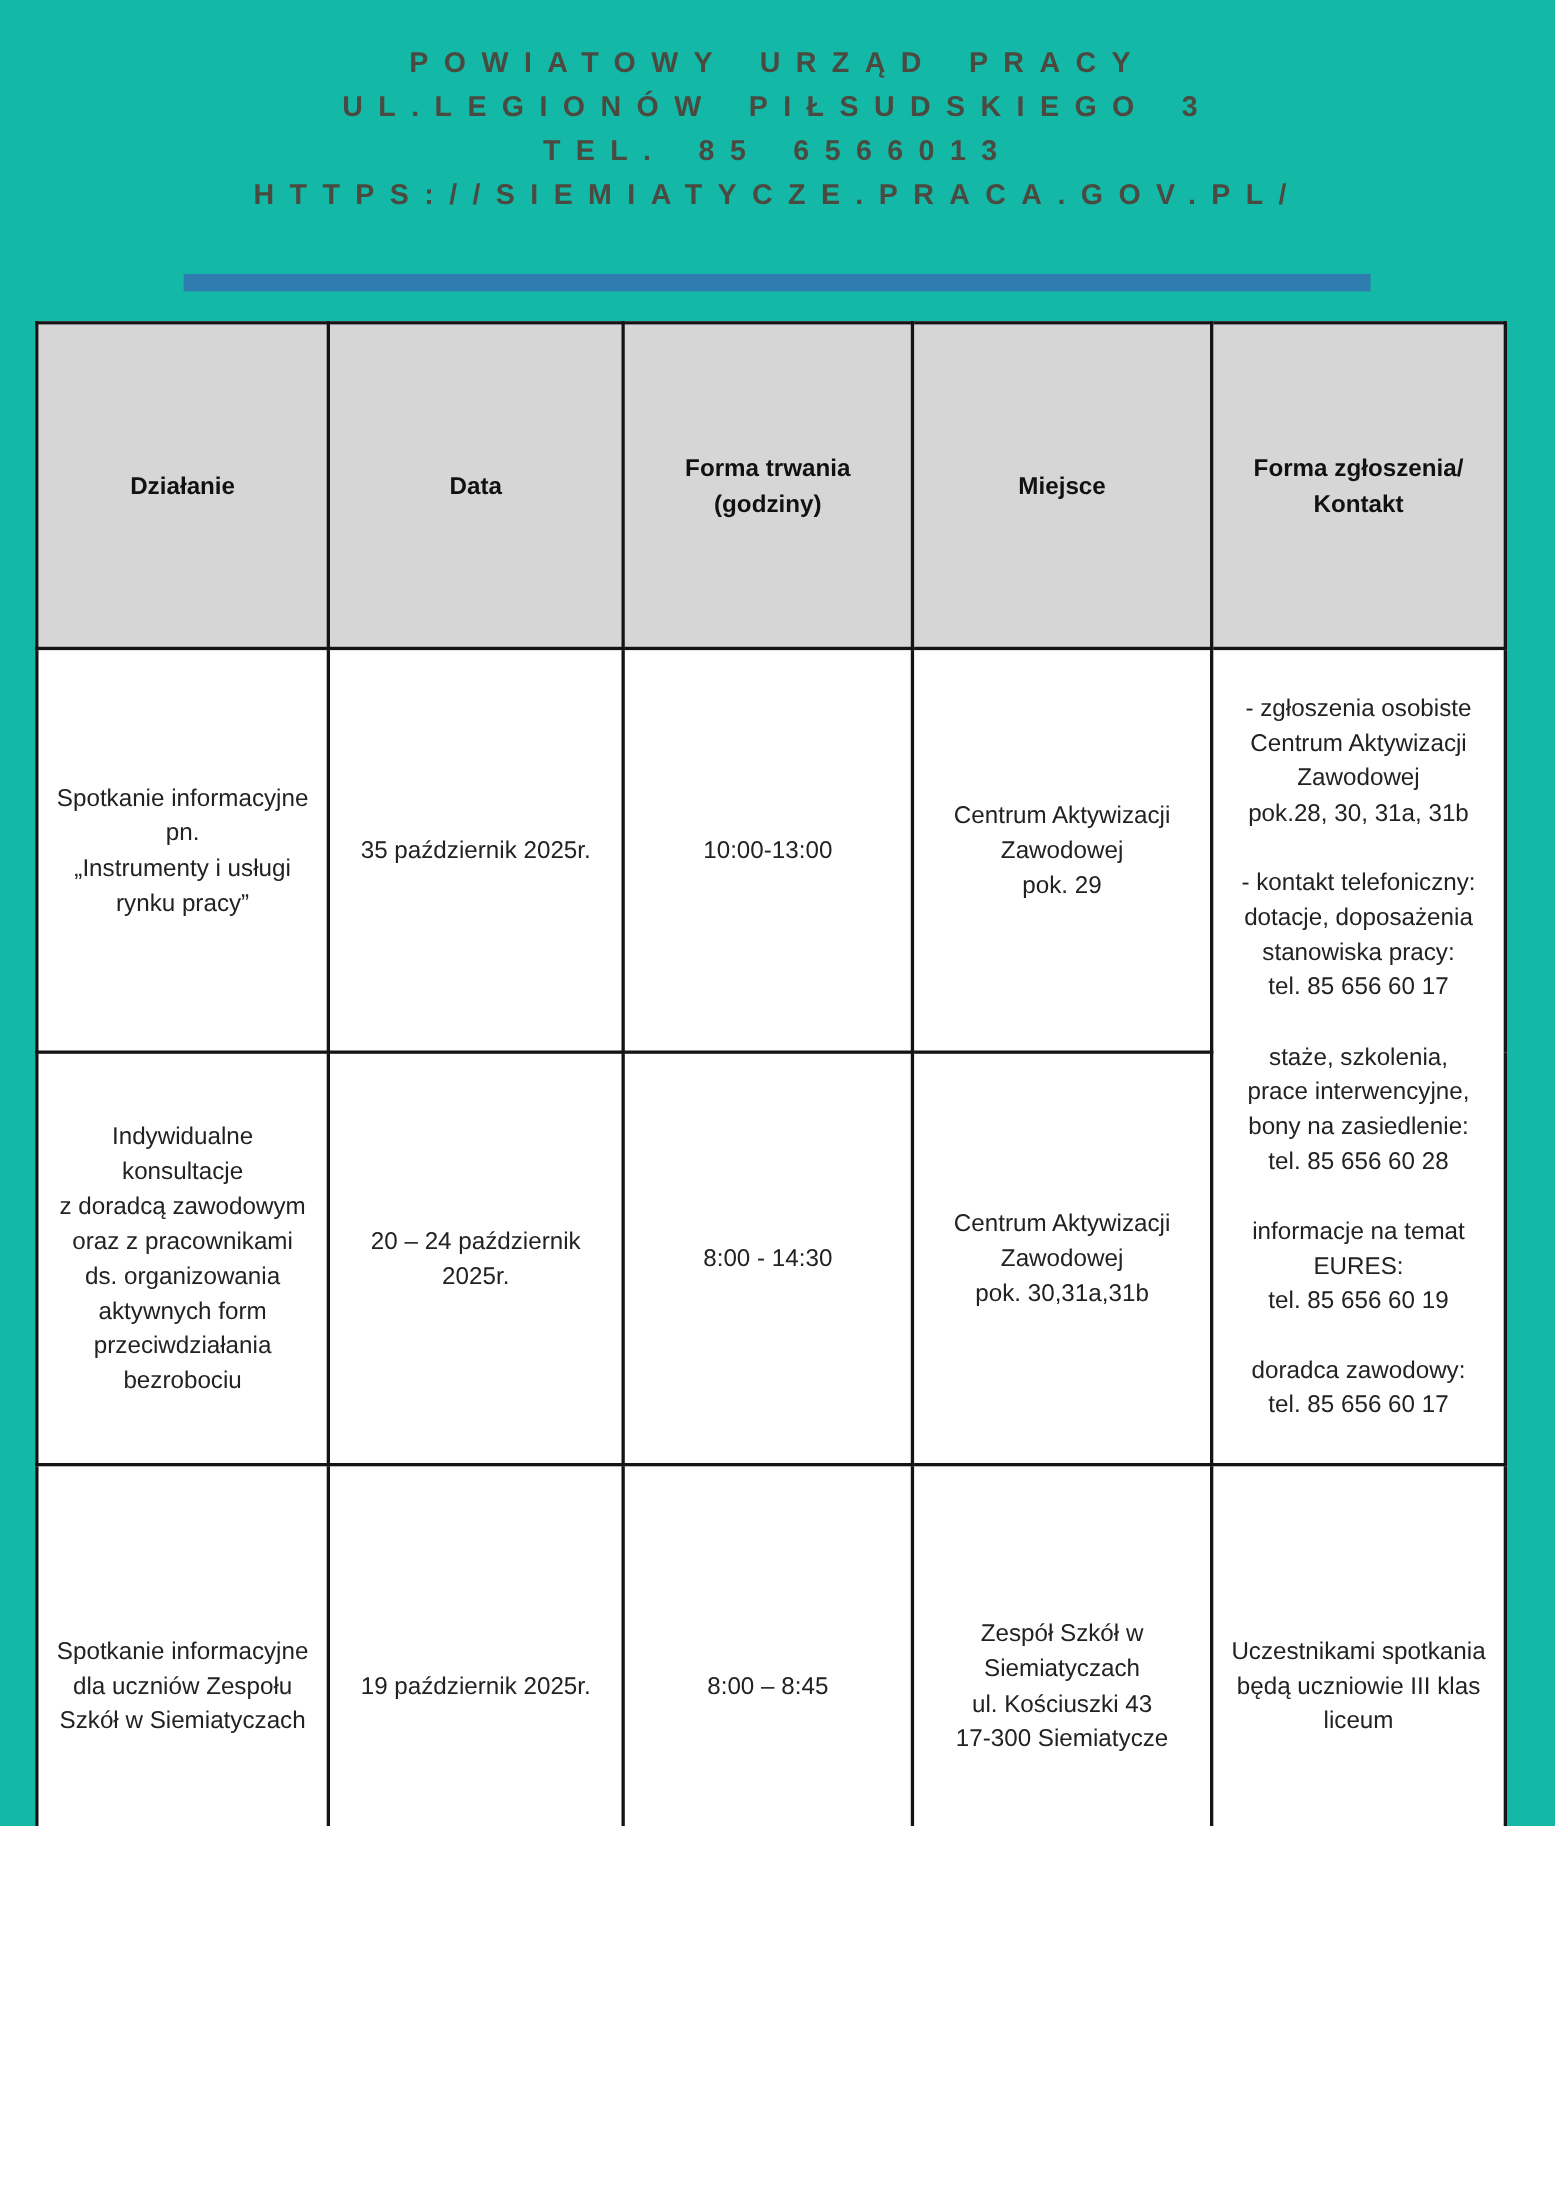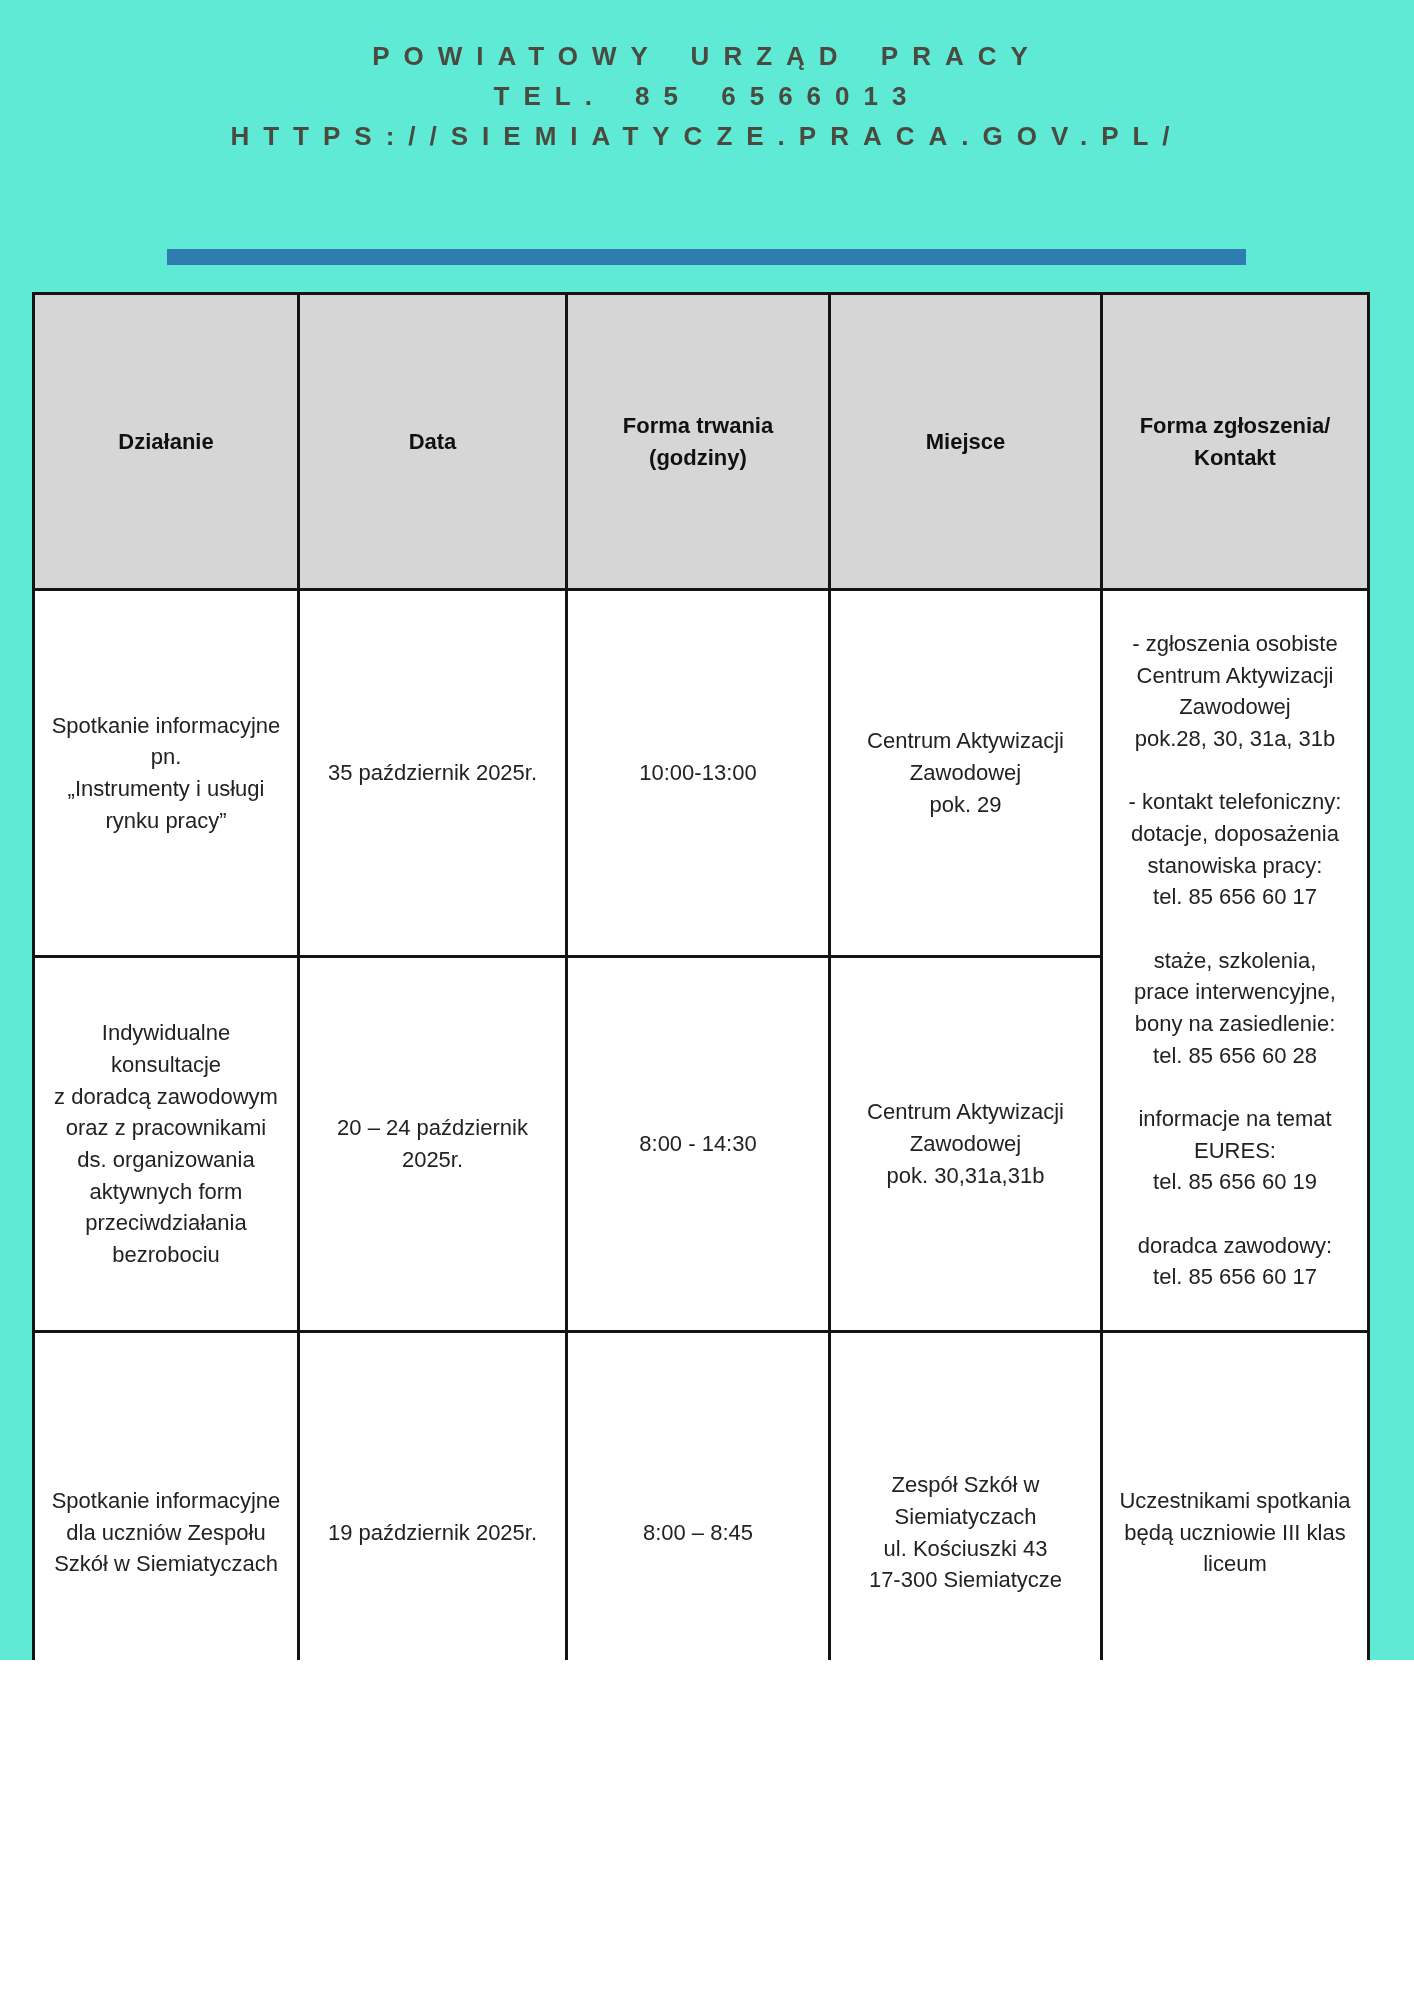--- a/index.html
+++ b/index.html
@@ -1,20 +1,20 @@
 <!DOCTYPE html>
 <html><head>
 <meta charset="utf-8">
 <style>
   html,body{margin:0;padding:0;}
   .page{
     position:relative;
     width:1414px;
     height:1660px;
-    background:#5eead4;
+    background:#14b8a6;
     font-family:"Liberation Sans","DejaVu Sans",sans-serif;
     overflow:hidden;
   }
   .org-header{
     position:absolute;
     top:36px;
     left:0;
     width:1414px;
     text-align:center;
     color:#4B4A40;
@@ -63,20 +63,21 @@
   tr.row-2{height:375px;}
   tr.row-3{height:402px;}
 </style>
 </head>
 <body>
 
 <div class="page">
 
   <header class="org-header">
     <div>POWIATOWY URZĄD PRACY</div>
+    <div>UL.LEGIONÓW PIŁSUDSKIEGO 3</div>
     <div>TEL. 85 6566013</div>
     <div>HTTPS://SIEMIATYCZE.PRACA.GOV.PL/</div>
   </header>
 
   <div class="divider"></div>
 
   <table class="schedule">
     <colgroup>
       <col style="width:265px">
       <col style="width:268px">

